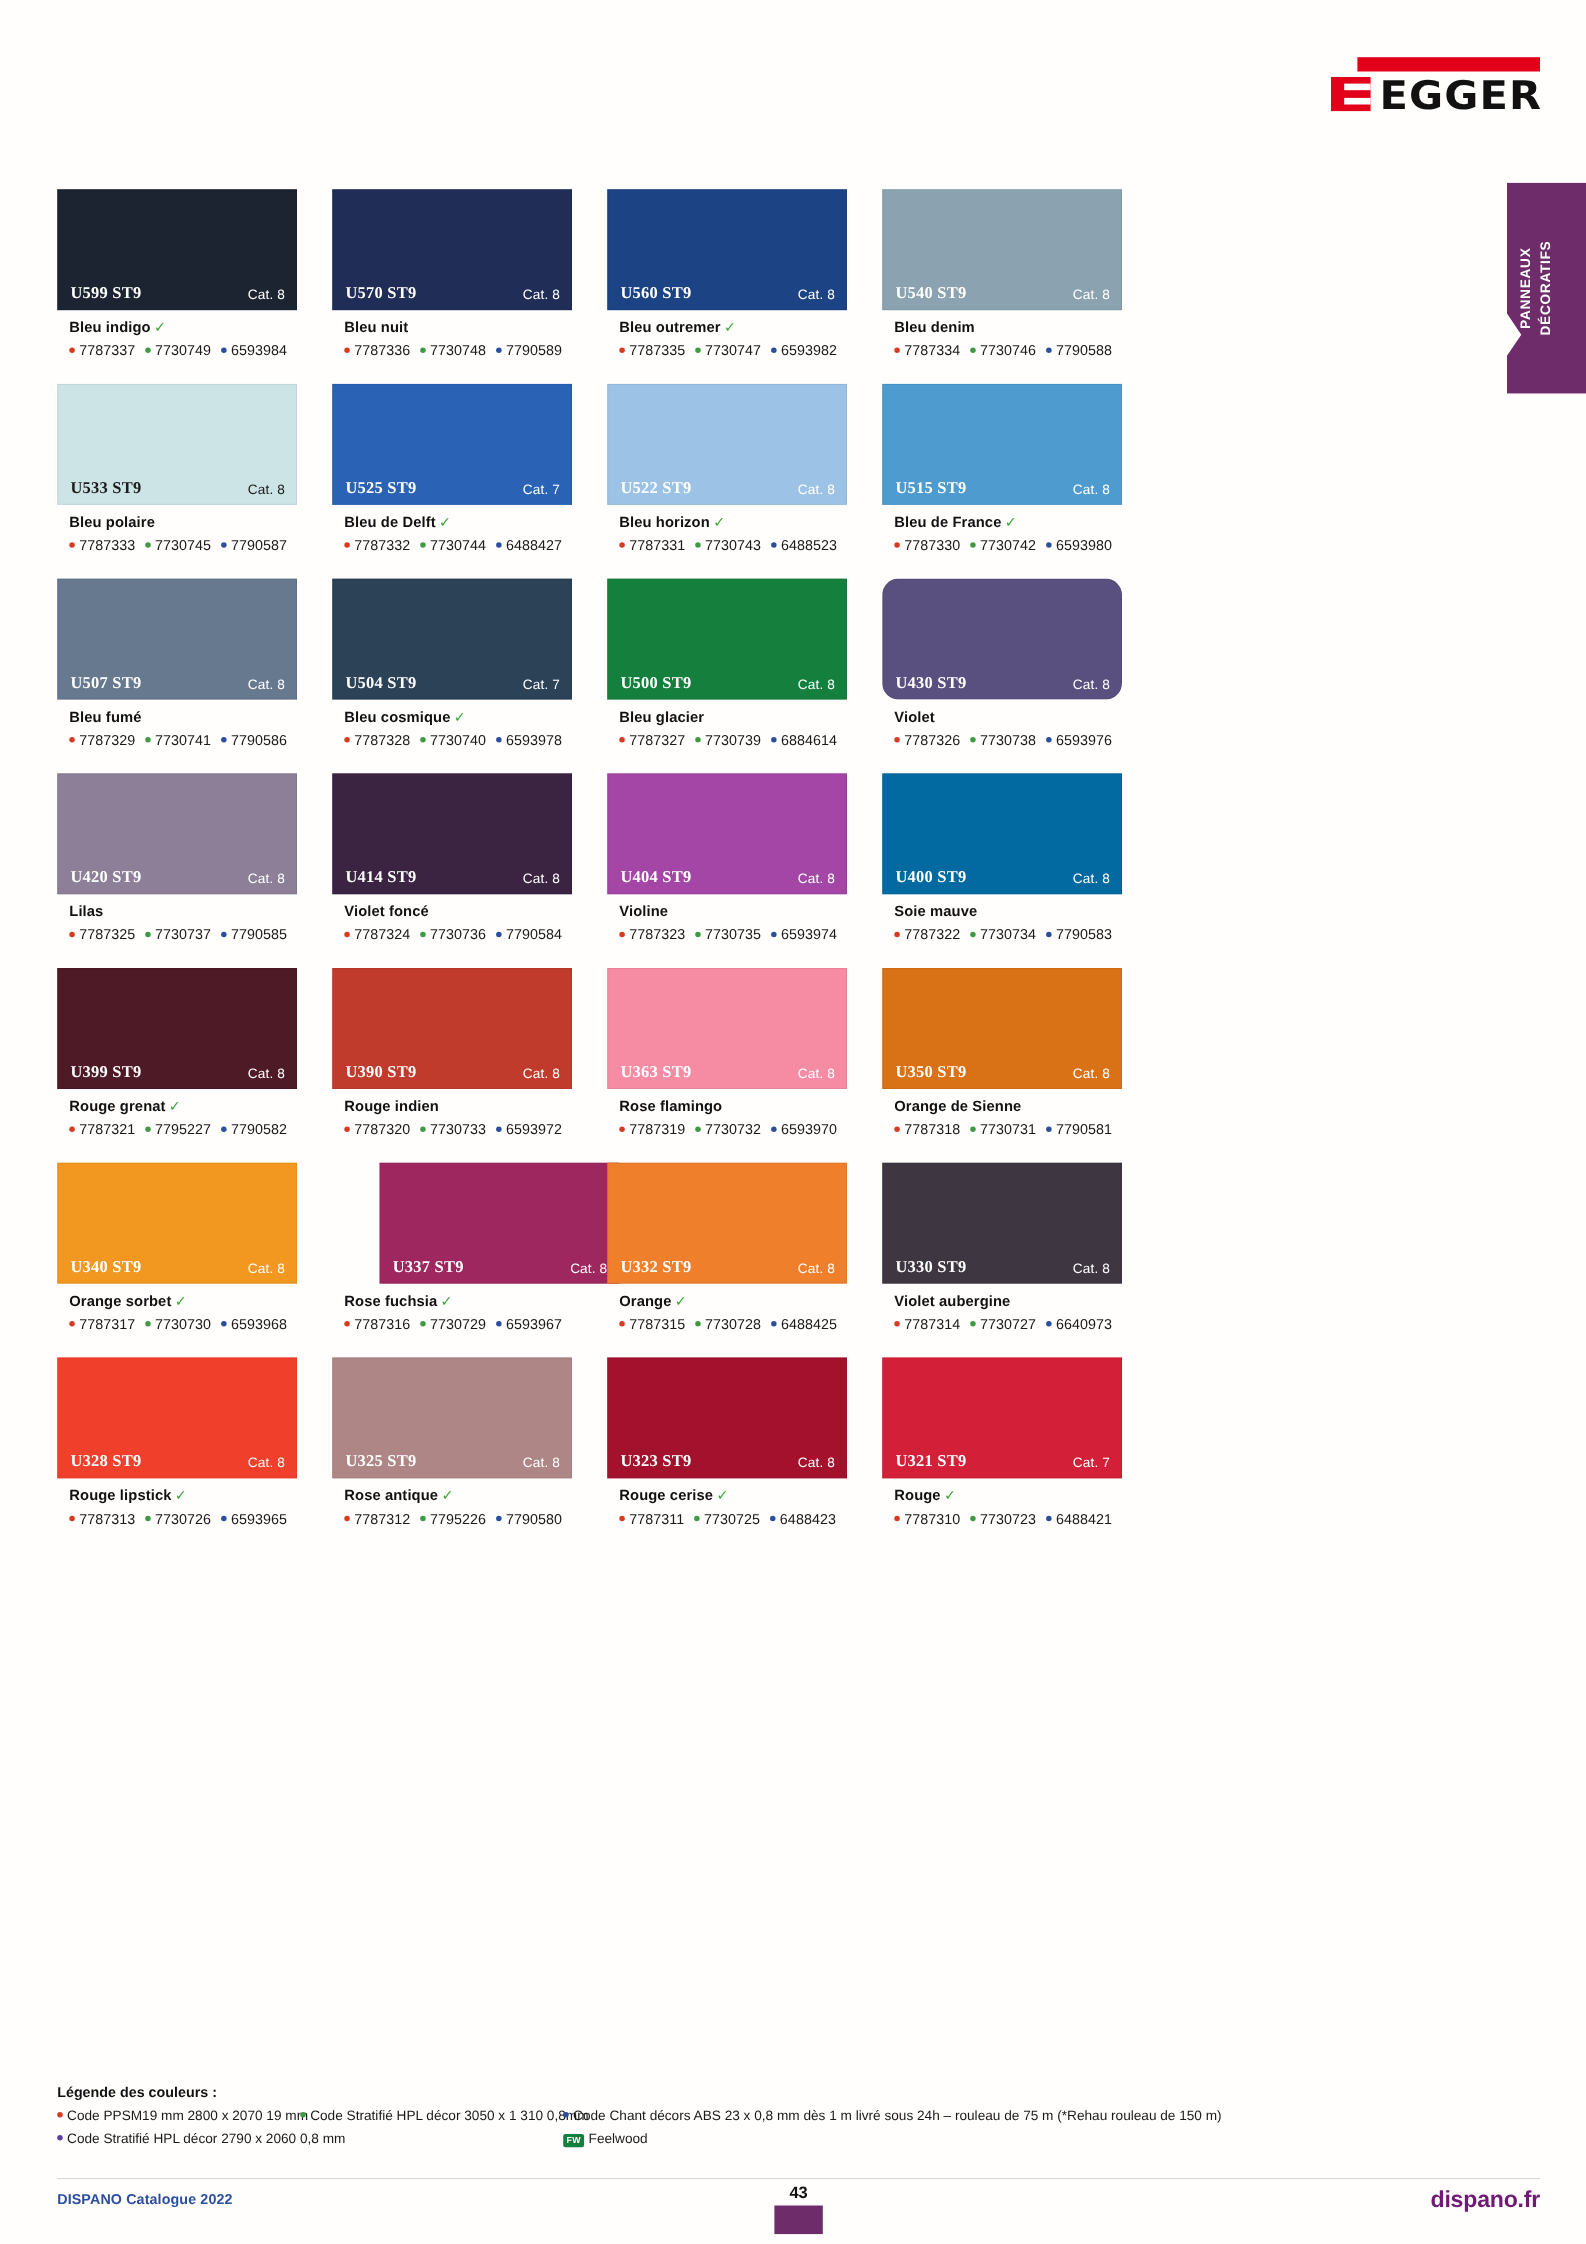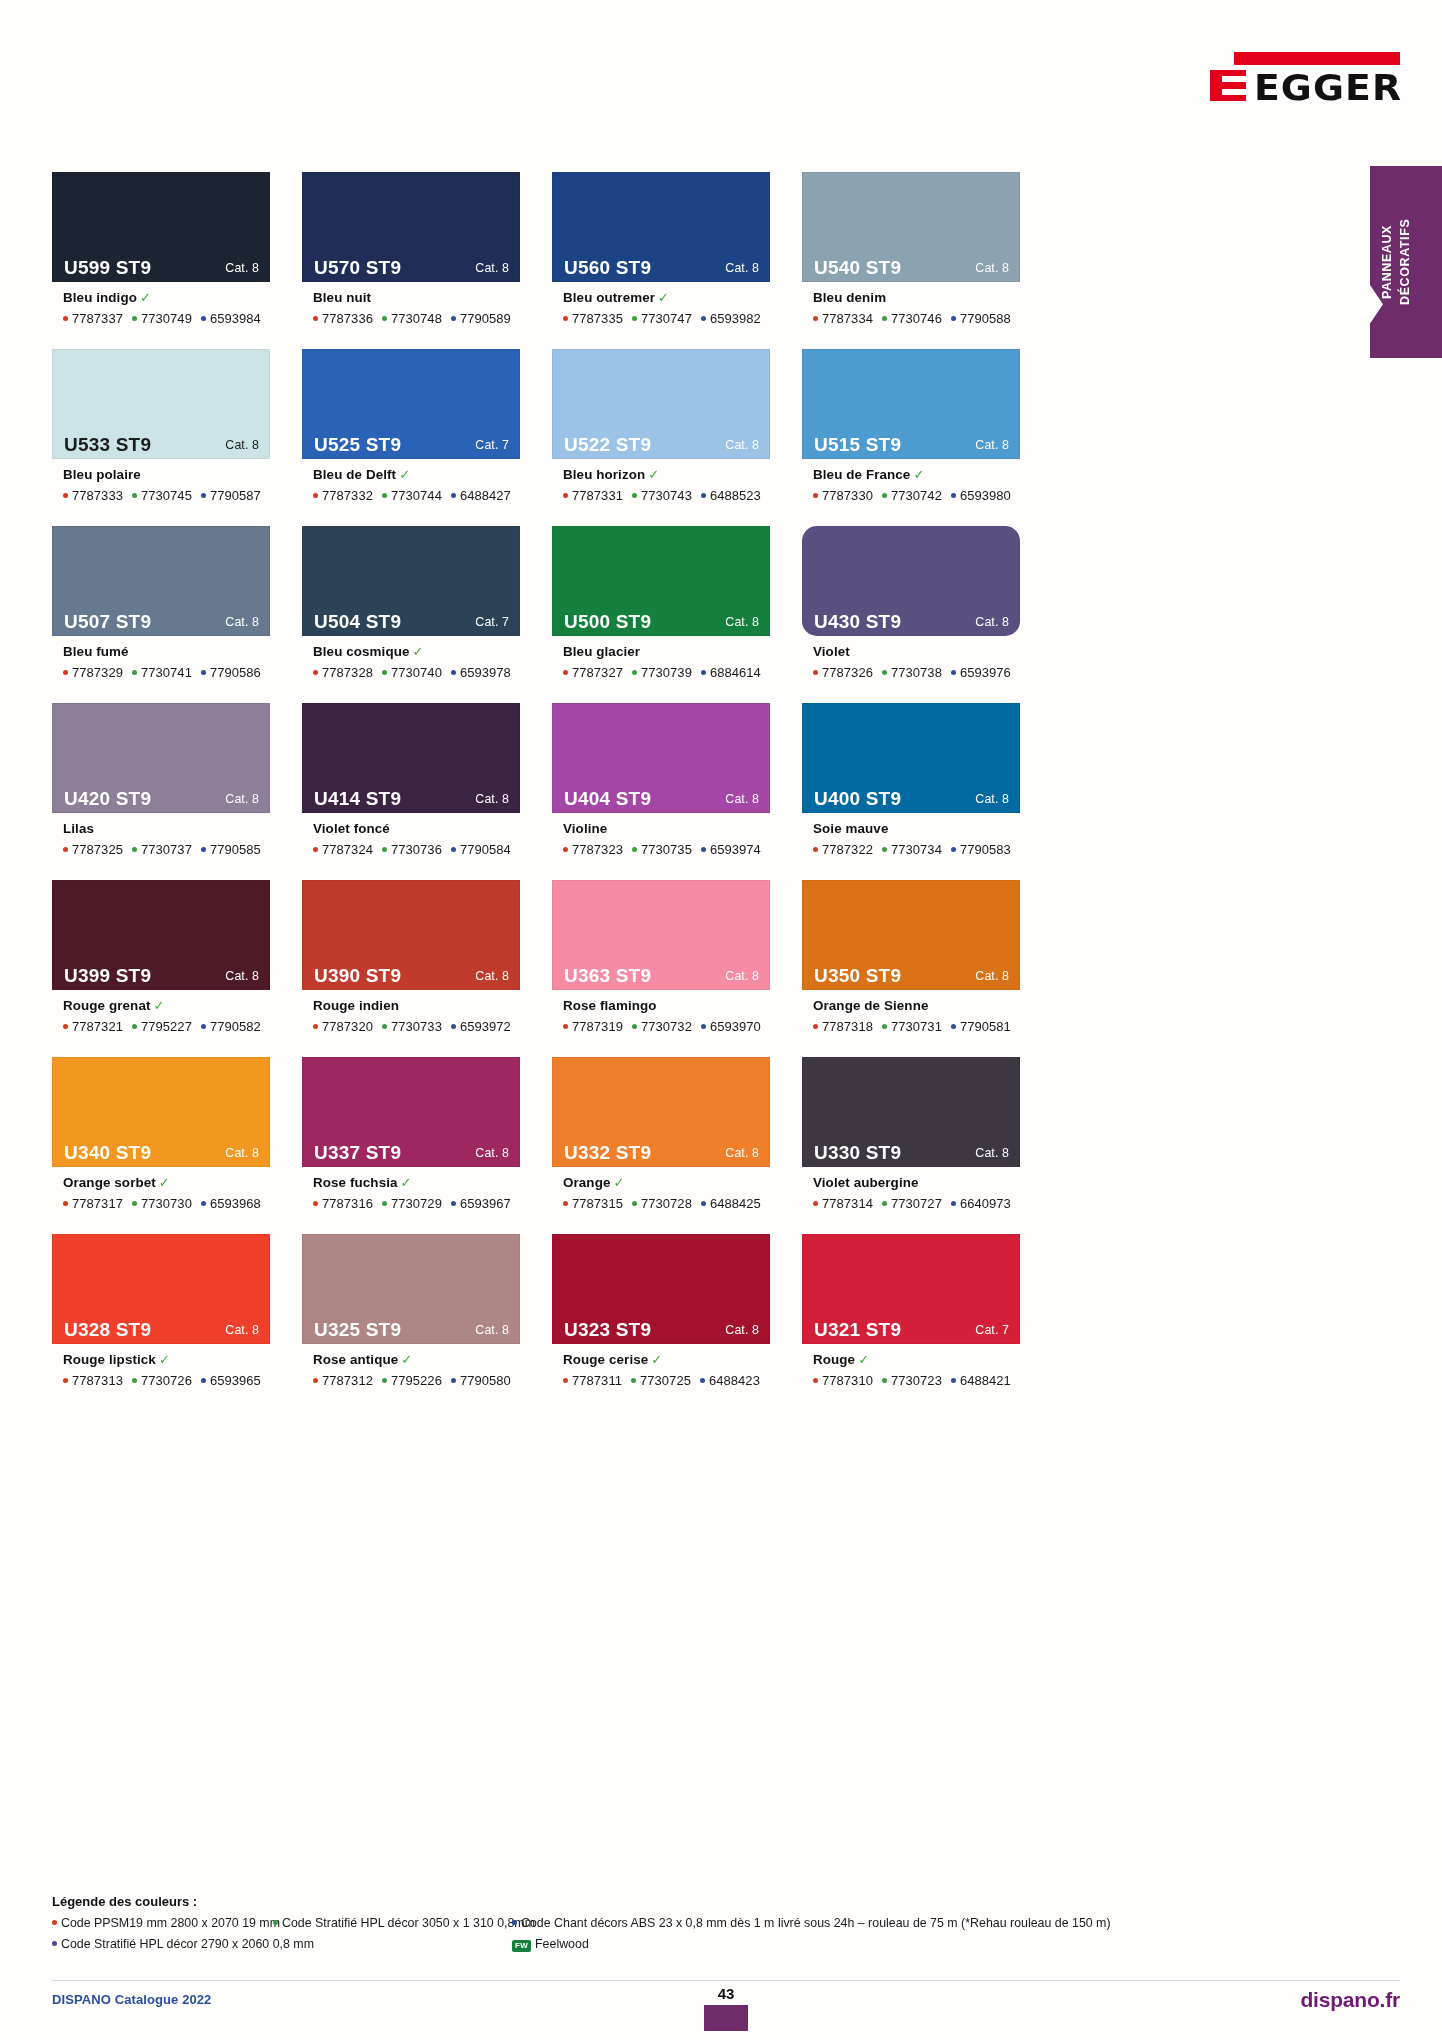--- a/index.html
+++ b/index.html
@@ -123,23 +123,24 @@
   .swatch-bar {
     position: absolute;
     left: 0; right: 0; bottom: 0;
     height: 27px;
     display: flex;
     align-items: center;
     justify-content: space-between;
     padding: 0 10px 0 11px;
   }
   .swatch-code {
-    font-size: 19px;
+    font-size: 15px;
     font-weight: 700;
     letter-spacing: 0.2px;
+    font-family: Liberation Serif, serif;
   }
   .swatch-cat {
     font-size: 12.4px;
     font-weight: 400;
     letter-spacing: 0.1px;
   }
   .txt-light .swatch-code, .txt-light .swatch-cat { color: #ffffff; }
   .txt-dark .swatch-code, .txt-dark .swatch-cat { color: #1c1c1c; }
 
   .info {
@@ -814,21 +815,21 @@
               <span>7730730</span>
             </span>
             <span class="code-item">
               <span class="dot dot-b"></span>
               <span>6593968</span>
             </span>
           </div>
         </div>
       </div>
       <div class="cell">
-        <div class="swatch txt-light" style="background: rgb(158, 39, 96);">
+        <div class="swatch txt-light" style="background: rgb(158, 39, 96); margin-left: 43px;">
           <div class="swatch-bar">
             <span class="swatch-code">U337 ST9</span>
             <span class="swatch-cat">Cat. 8</span>
           </div>
         </div>
         <div class="info">
           <div class="color-name"><span>Rose fuchsia</span><span class="check">✓</span></div>
           <div class="codes">
             <span class="code-item">
               <span class="dot dot-r"></span>

